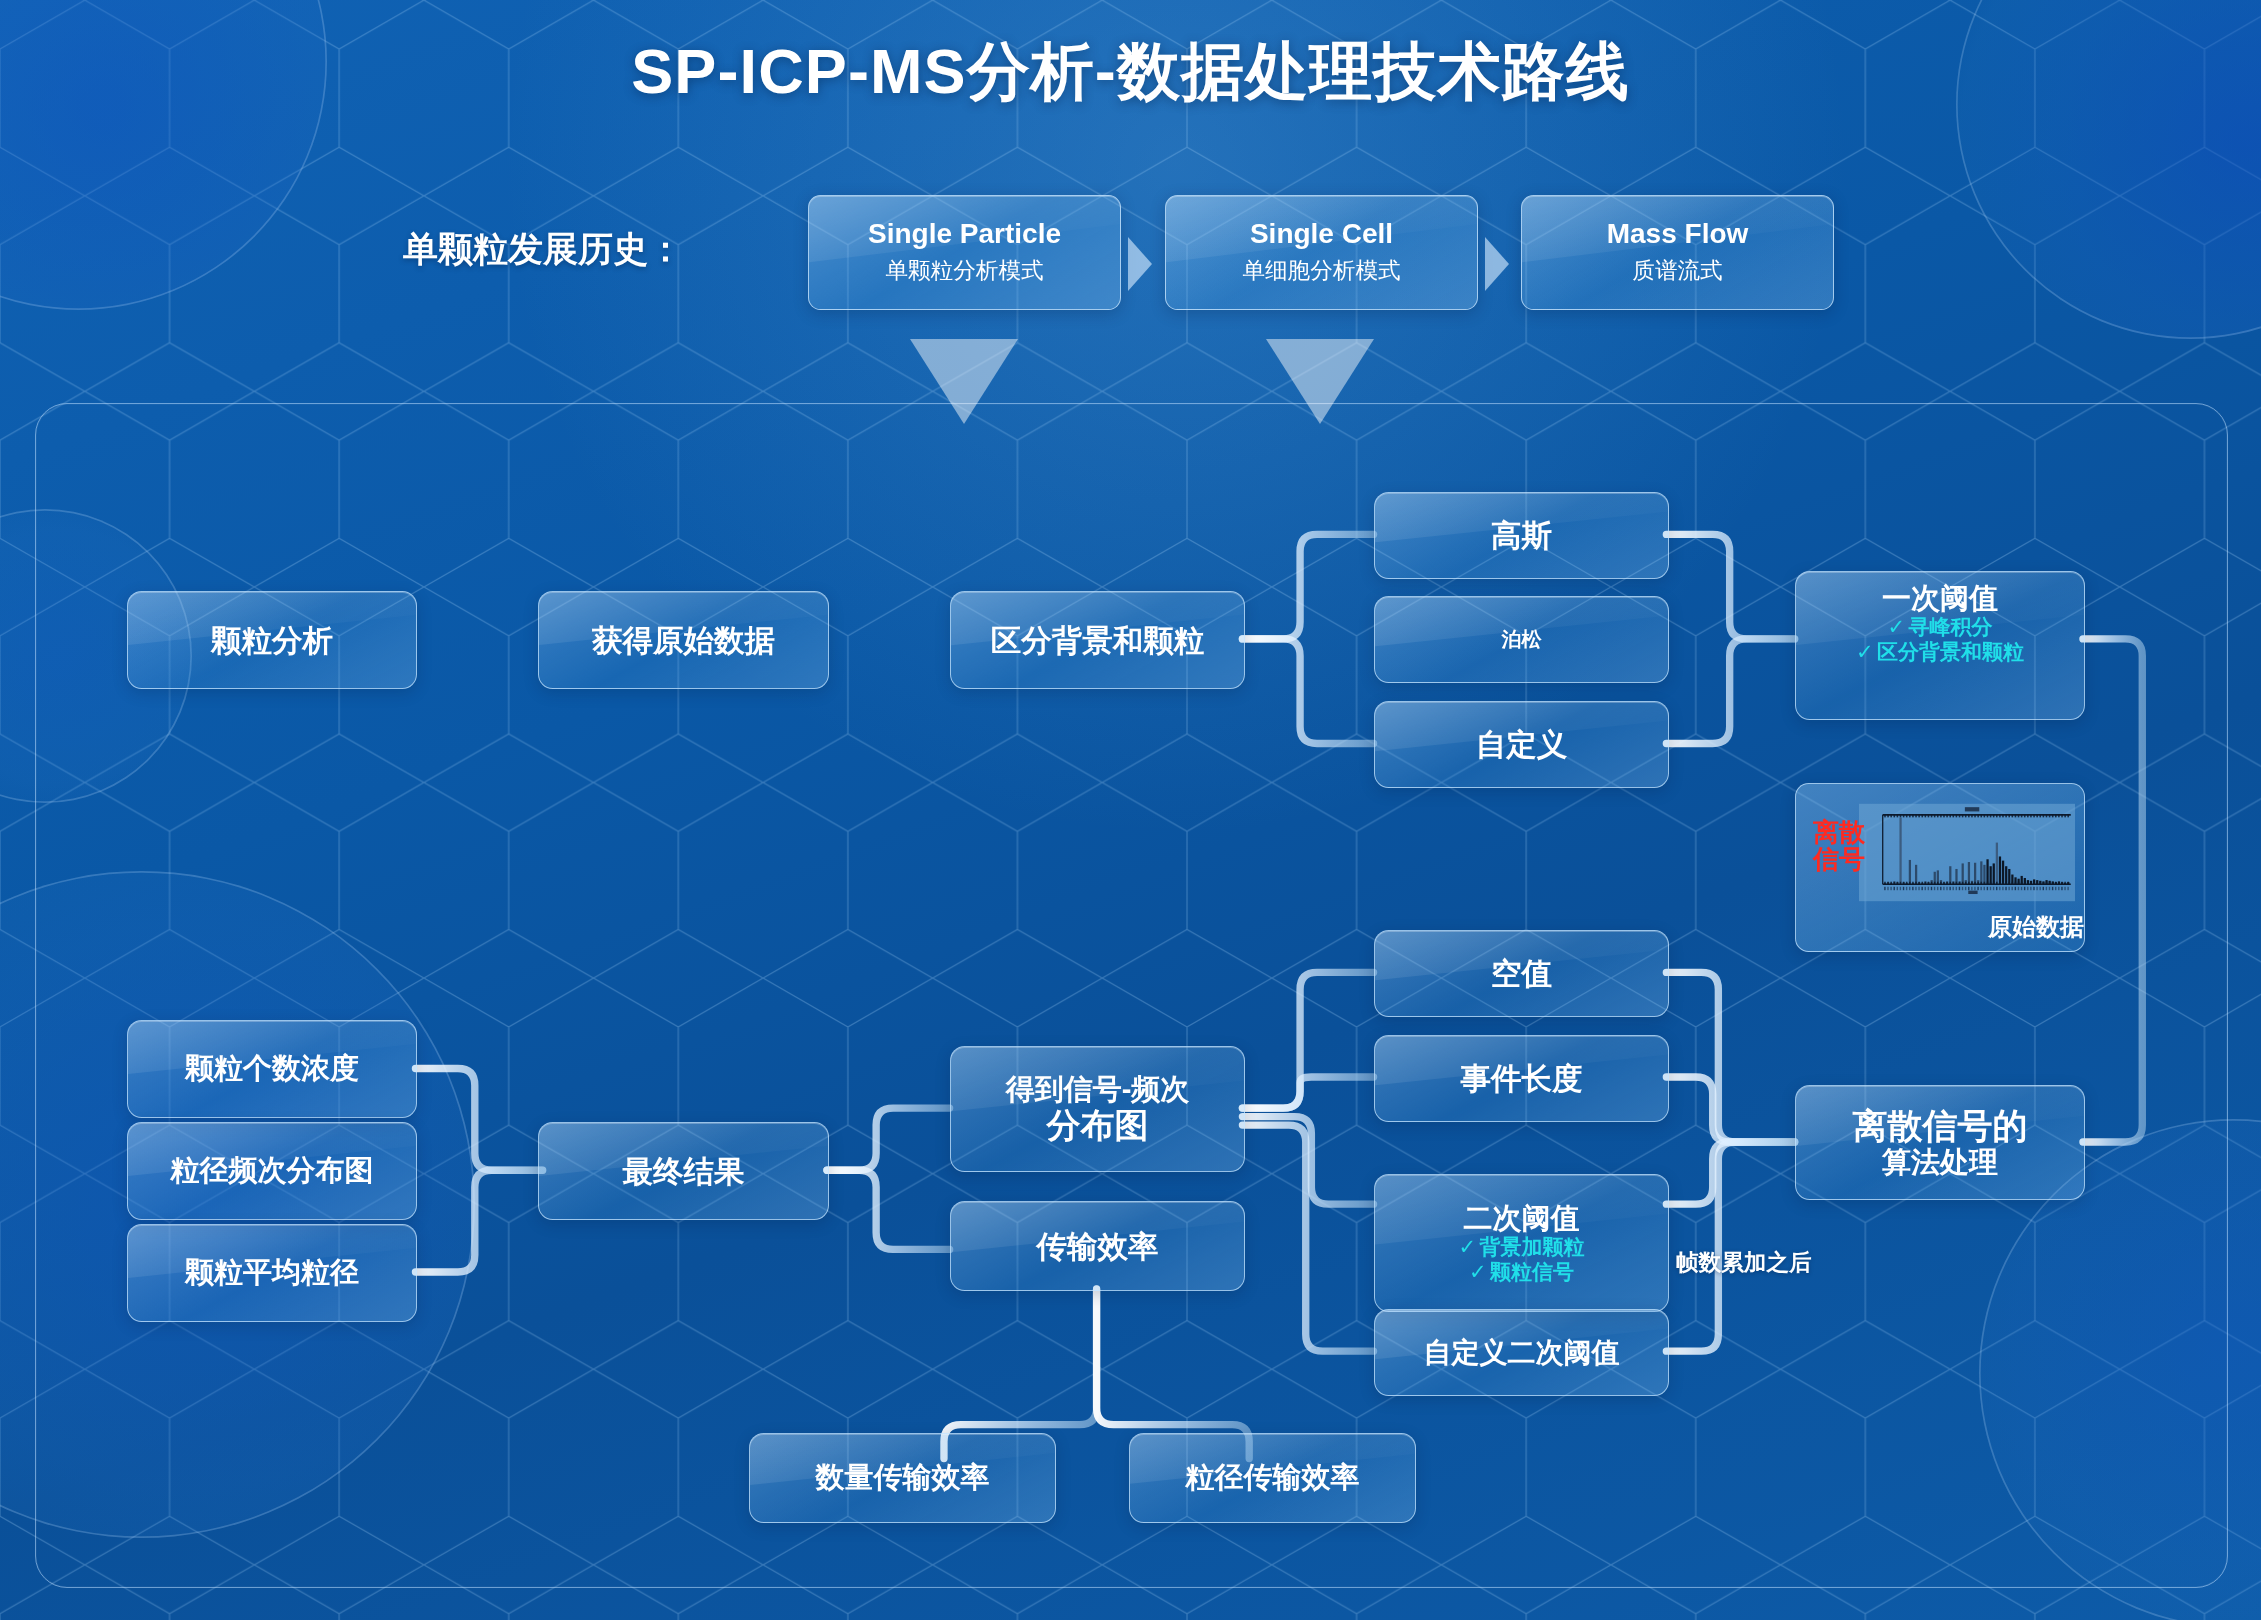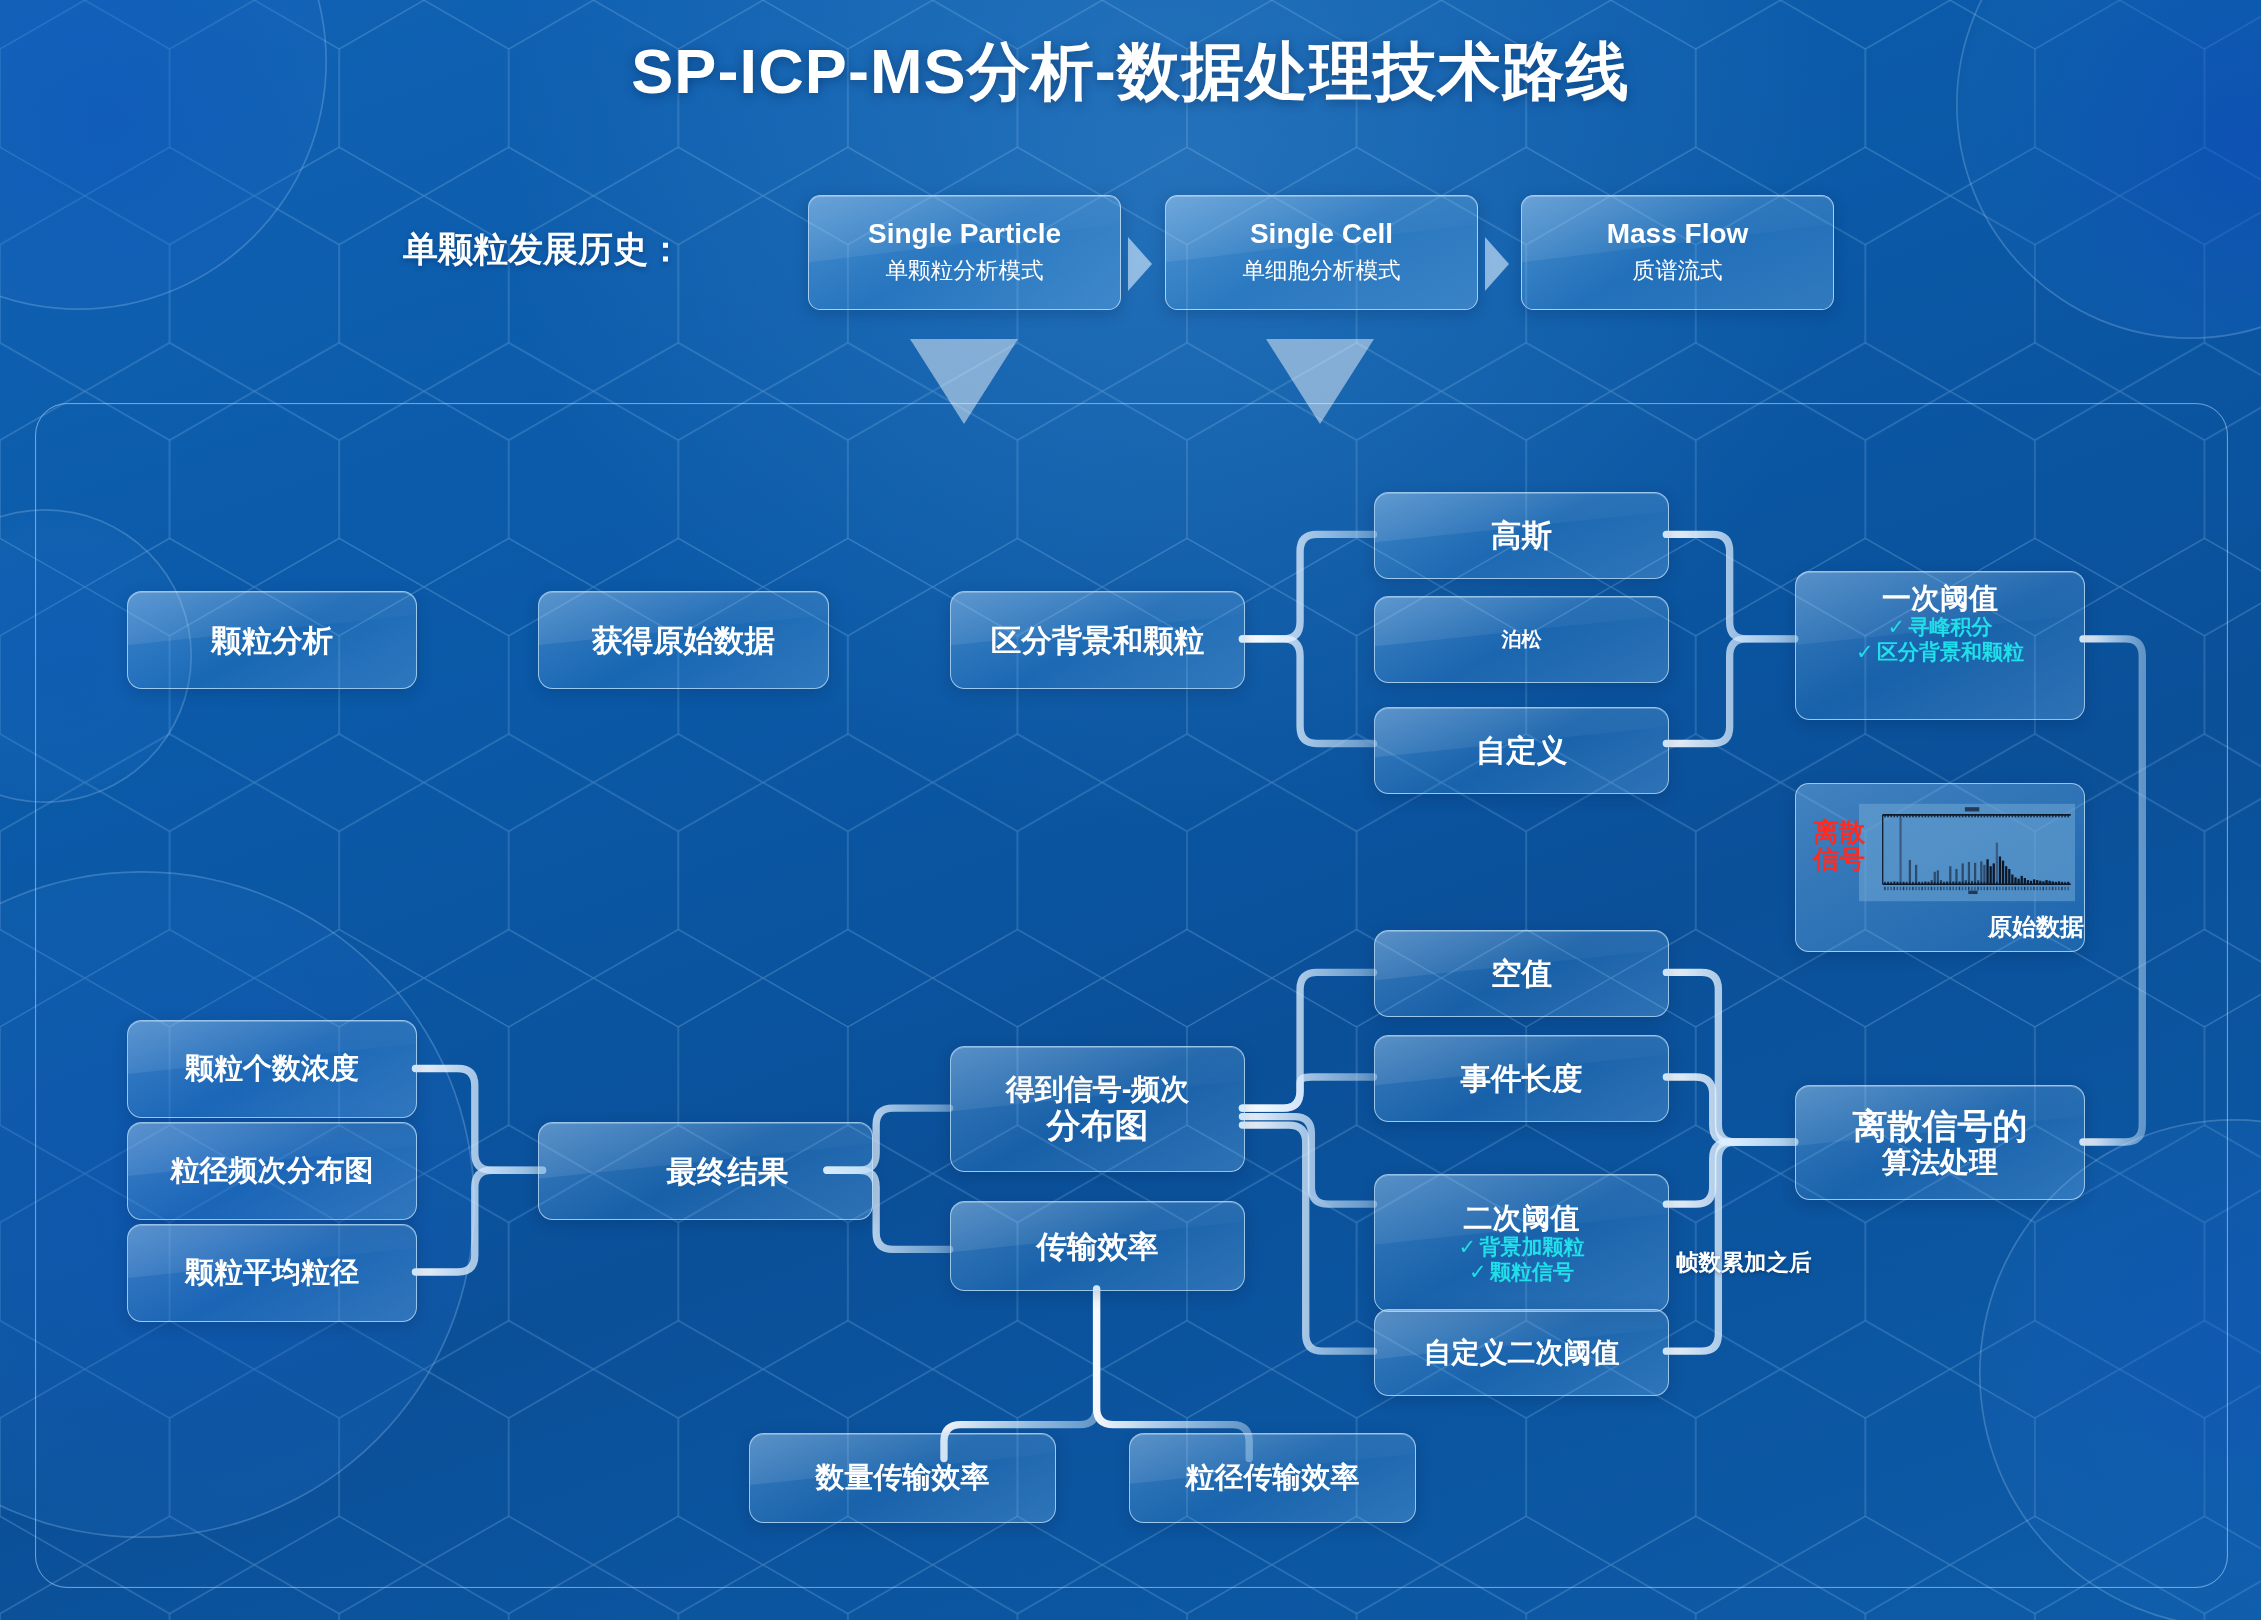--- a/index.html
+++ b/index.html
@@ -208,21 +208,21 @@
   </div>
 
   <div class="node" style="left:1374px;top:492px;width:293px;height:85px;">
     <div class="gl"></div>
       <div class="t" style="font-size:30.5px;">高斯</div>
   </div>
   <div class="node" style="left:1374px;top:596px;width:293px;height:85px;">
     <div class="gl"></div>
       <div class="t" style="font-size:20px;">泊松</div>
   </div>
-  <div class="node" style="left:1374px;top:701px;width:293px;height:85px;margin-top:6px;">
+  <div class="node" style="left:1374px;top:701px;width:293px;height:85px;">
     <div class="gl"></div>
       <div class="t" style="font-size:30.5px;">自定义</div>
   </div>
 
   <div class="node" style="left:1795px;top:571px;width:288px;height:137px;justify-content:flex-start;padding-top:10.2px;">
     <div class="gl"></div>
     <div class="t" style="font-size:29px;">一次阈值</div>
     <div class="chk"><i>✓</i><span>寻峰积分</span></div>
     <div class="chk"><i>✓</i><span>区分背景和颗粒</span></div>
   </div>
@@ -494,21 +494,21 @@
   </div>
   <div class="node" style="left:127px;top:1122px;width:288px;height:96px;">
     <div class="gl"></div>
       <div class="t" style="font-size:29px;">粒径频次分布图</div>
   </div>
   <div class="node" style="left:127px;top:1224px;width:288px;height:96px;">
     <div class="gl"></div>
       <div class="t" style="font-size:29px;">颗粒平均粒径</div>
   </div>
 
-  <div class="node" style="left:538px;top:1122px;width:289px;height:96px;padding-left:44px;">
+  <div class="node" style="left:538px;top:1122px;width:289px;height:96px;">
     <div class="gl"></div>
       <div class="t" style="font-size:30.5px;">最终结果</div>
   </div>
 
   <div class="node" style="left:950px;top:1046px;width:293px;height:124px;">
     <div class="gl"></div>
     <div class="t" style="font-size:29px;">得到信号-频次</div>
     <div class="t" style="font-size:34px;">分布图</div>
   </div>
 

